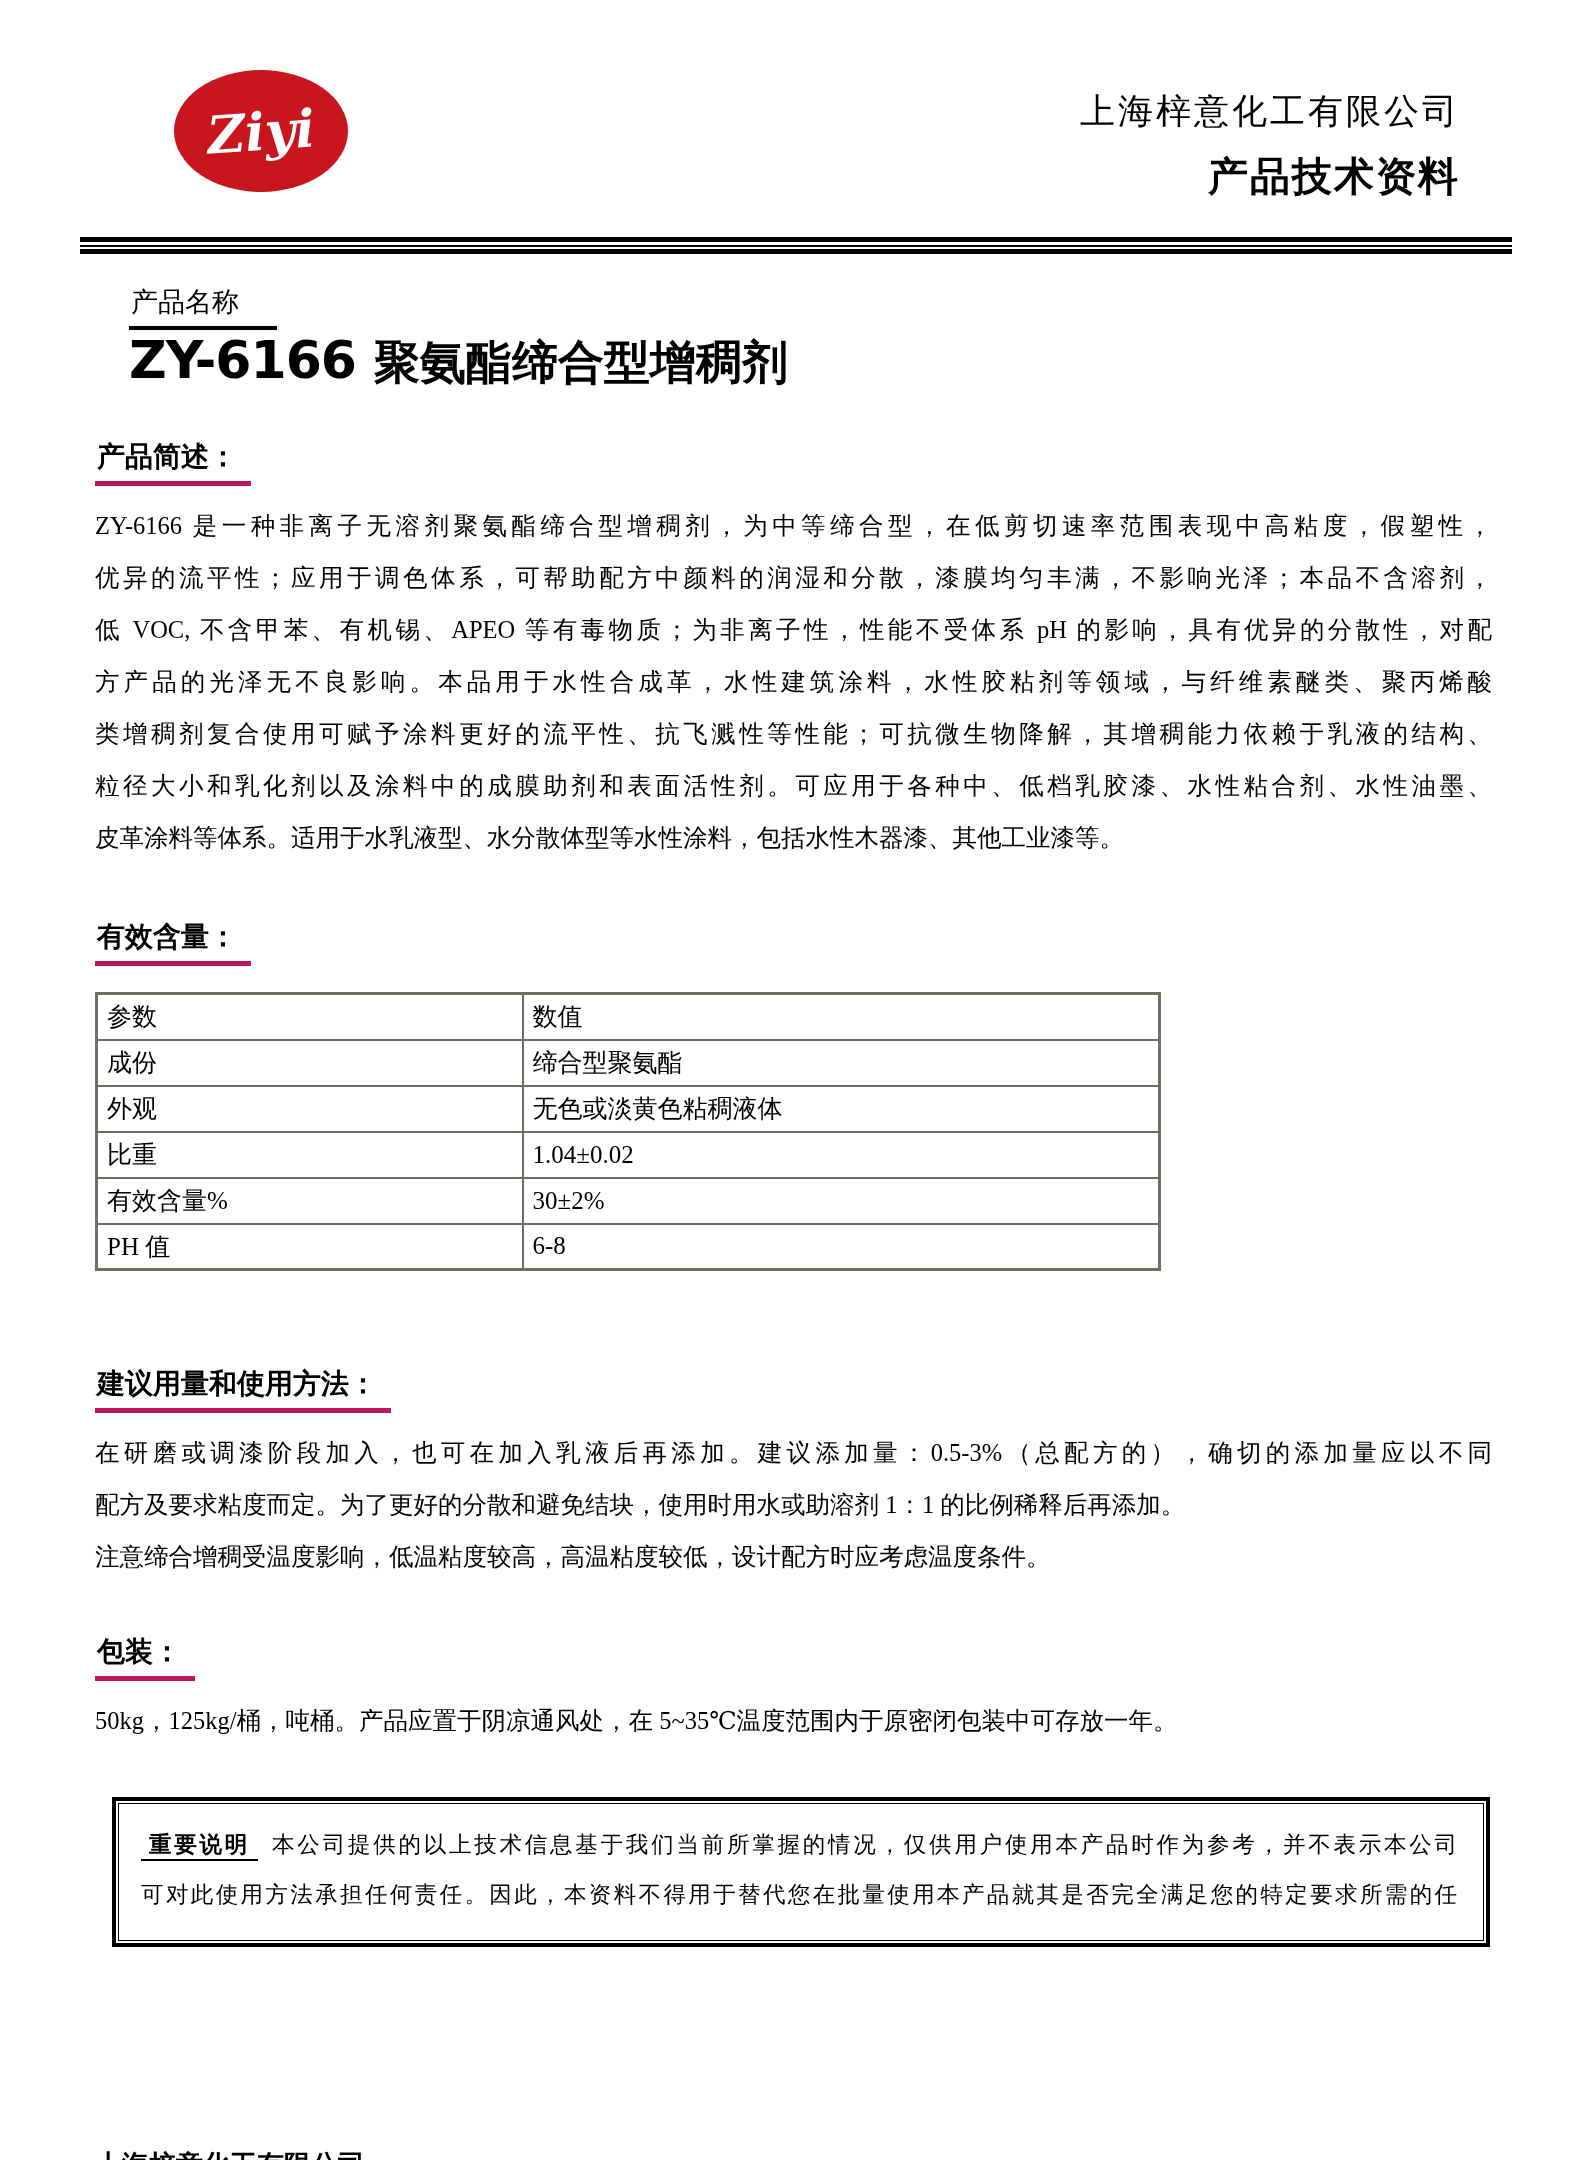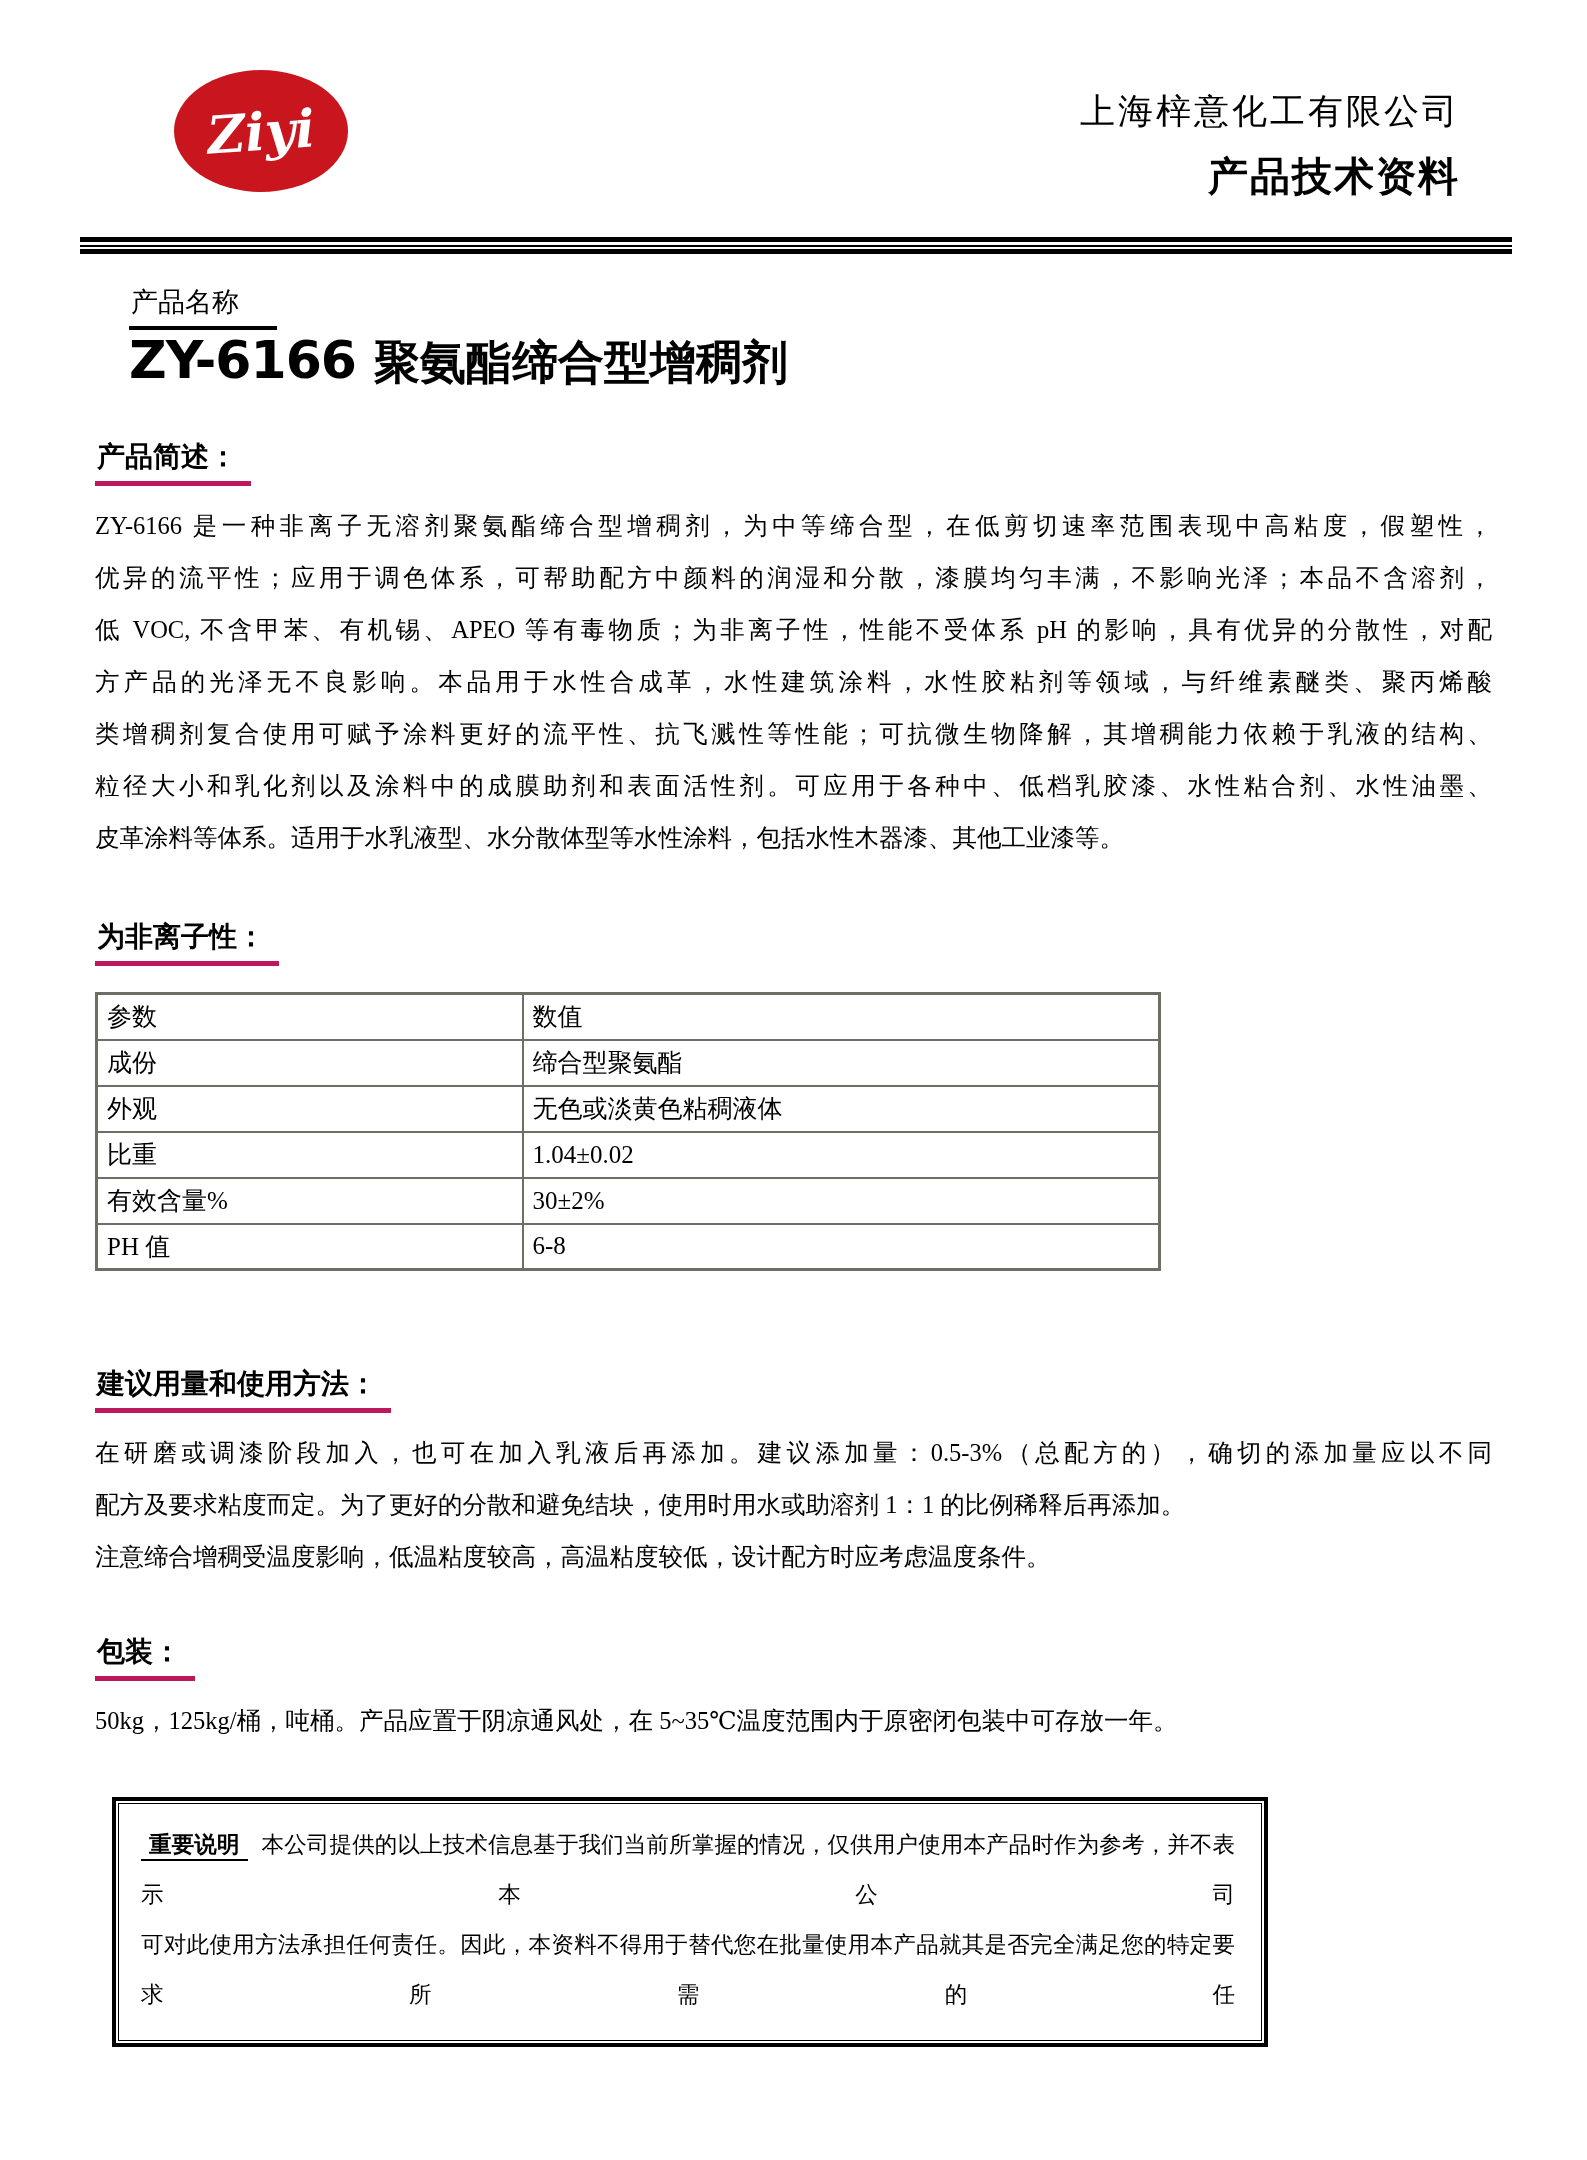--- a/index.html
+++ b/index.html
@@ -44,21 +44,21 @@
   .gap-props { margin-top:54px; }
   .gap-usage { margin-top:94px; }
   .gap-pack { margin-top:50px; }
   
   .props-table { margin:26px 0 0 95px; border-collapse:collapse; width:1066px;
                  border:3px solid #6f6e64; }
   .props-table td { border:2px solid #6f6e64; background:#fff; height:46px;
                     font-size:25px; padding:0 0 0 9px; vertical-align:middle; }
   .props-table td.c1 { width:426px;border-radius:14px; }
   
-  .note-outer { margin:50px 0 0 112px; width:1156px; border:4px solid #000; padding:2px; }
+  .note-outer { margin:50px 0 0 112px; width:1378px; border:4px solid #000; padding:2px; }
   .note-inner { border:1px solid #000; padding:16px 26px 20px 22px; }
   .note-line { font-size:22.5px; line-height:50px; }
   .note-line.just { text-align:justify; text-align-last:justify; }
   .note-label { font-weight:bold; border-bottom:2px solid #000; padding:0 8px 2px 8px; }
   .note-first-text { margin-left:14px; }
   
   .footer { margin:200px 0 0 95px; }
   .footer-company { font-family:"Liberation Sans","DejaVu Sans",sans-serif;
                     font-weight:bold; font-size:27px; }
 </style>
@@ -96,21 +96,21 @@
   <div class="body-line just">优异的流平性；应用于调色体系，可帮助配方中颜料的润湿和分散，漆膜均匀丰满，不影响光泽；本品不含溶剂，</div>
   <div class="body-line just">低 VOC, 不含甲苯、有机锡、APEO 等有毒物质；为非离子性，性能不受体系 pH 的影响，具有优异的分散性，对配</div>
   <div class="body-line just">方产品的光泽无不良影响。本品用于水性合成革，水性建筑涂料，水性胶粘剂等领域，与纤维素醚类、聚丙烯酸</div>
   <div class="body-line just">类增稠剂复合使用可赋予涂料更好的流平性、抗飞溅性等性能；可抗微生物降解，其增稠能力依赖于乳液的结构、</div>
   <div class="body-line just">粒径大小和乳化剂以及涂料中的成膜助剂和表面活性剂。可应用于各种中、低档乳胶漆、水性粘合剂、水性油墨、</div>
   <div class="body-line">皮革涂料等体系。适用于水乳液型、水分散体型等水性涂料，包括水性木器漆、其他工业漆等。</div>
 </div>
 
 
 <div class="gap-props"></div>
-<div class="section-heading">为非离子性：</div>
+<div class="section-heading">有效含量：</div>
 <table class="props-table">
   <tbody>
       <tr>
     <td class="c1">参数</td>
     <td>数值</td>
   </tr>
   <tr>
     <td class="c1">成份</td>
     <td>缔合型聚氨酯</td>
   </tr>

